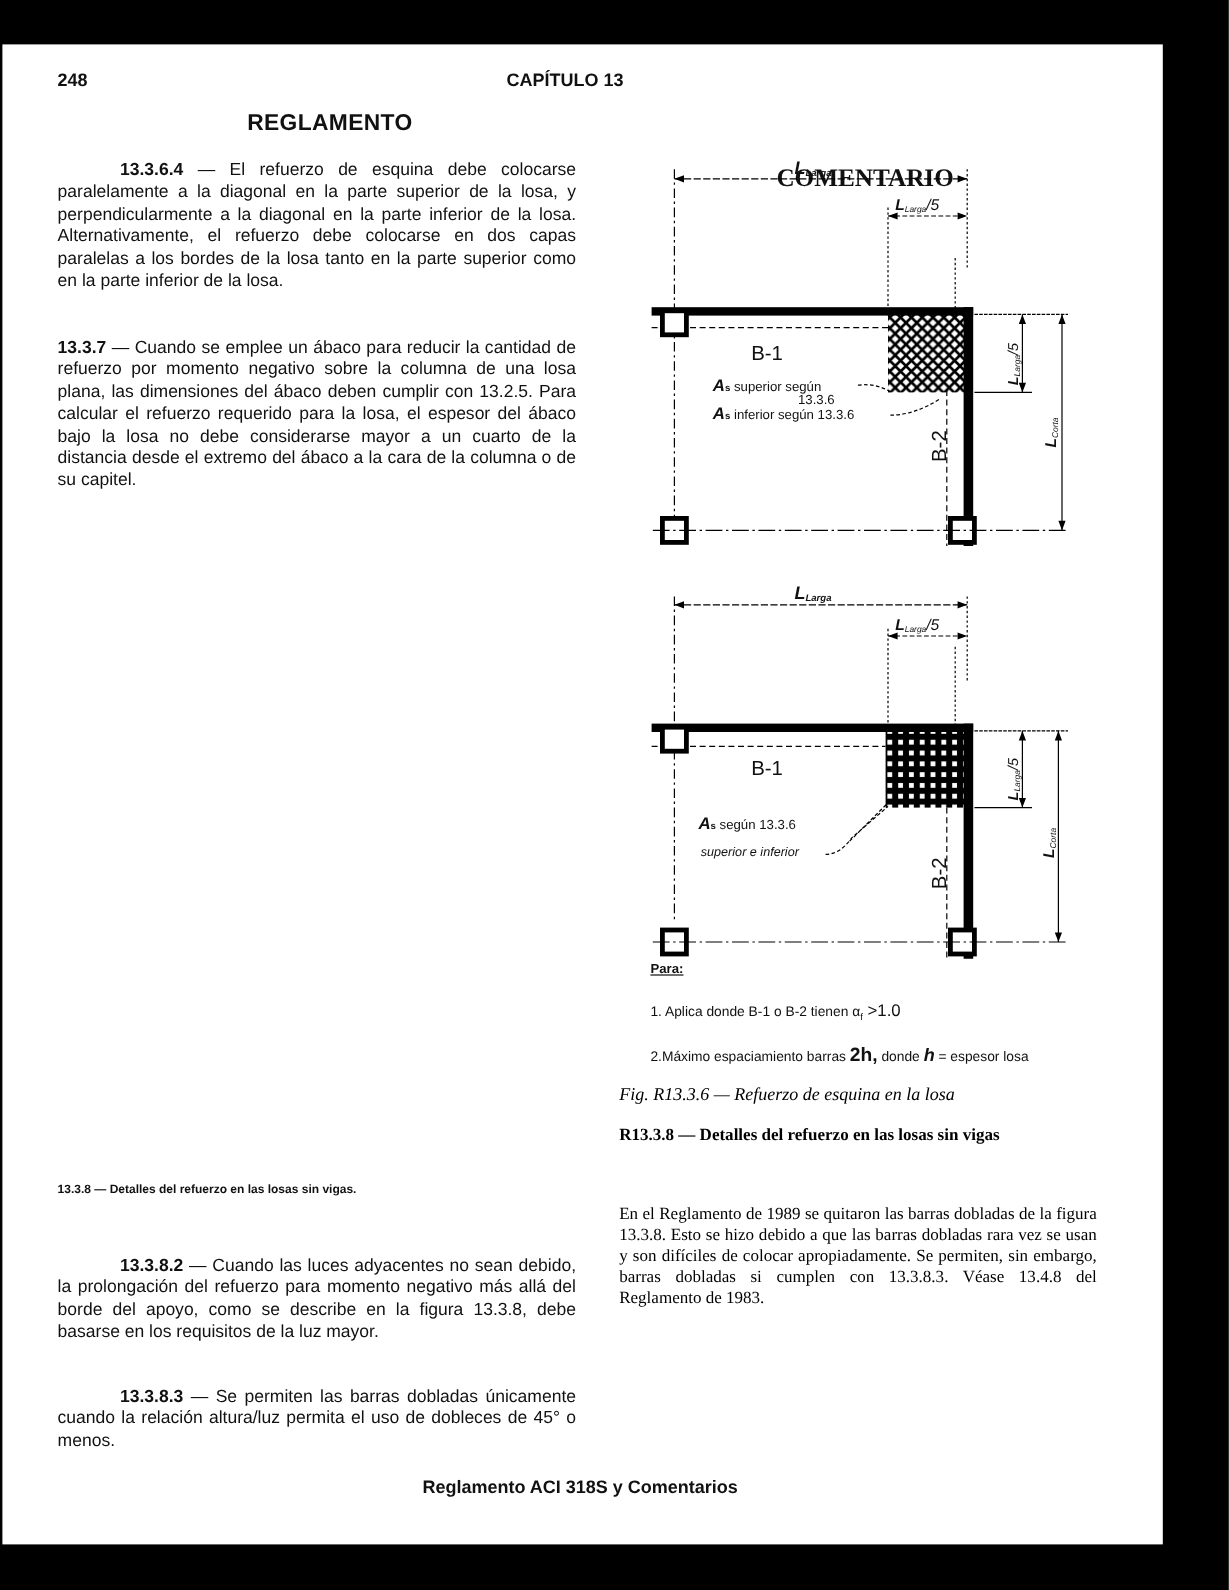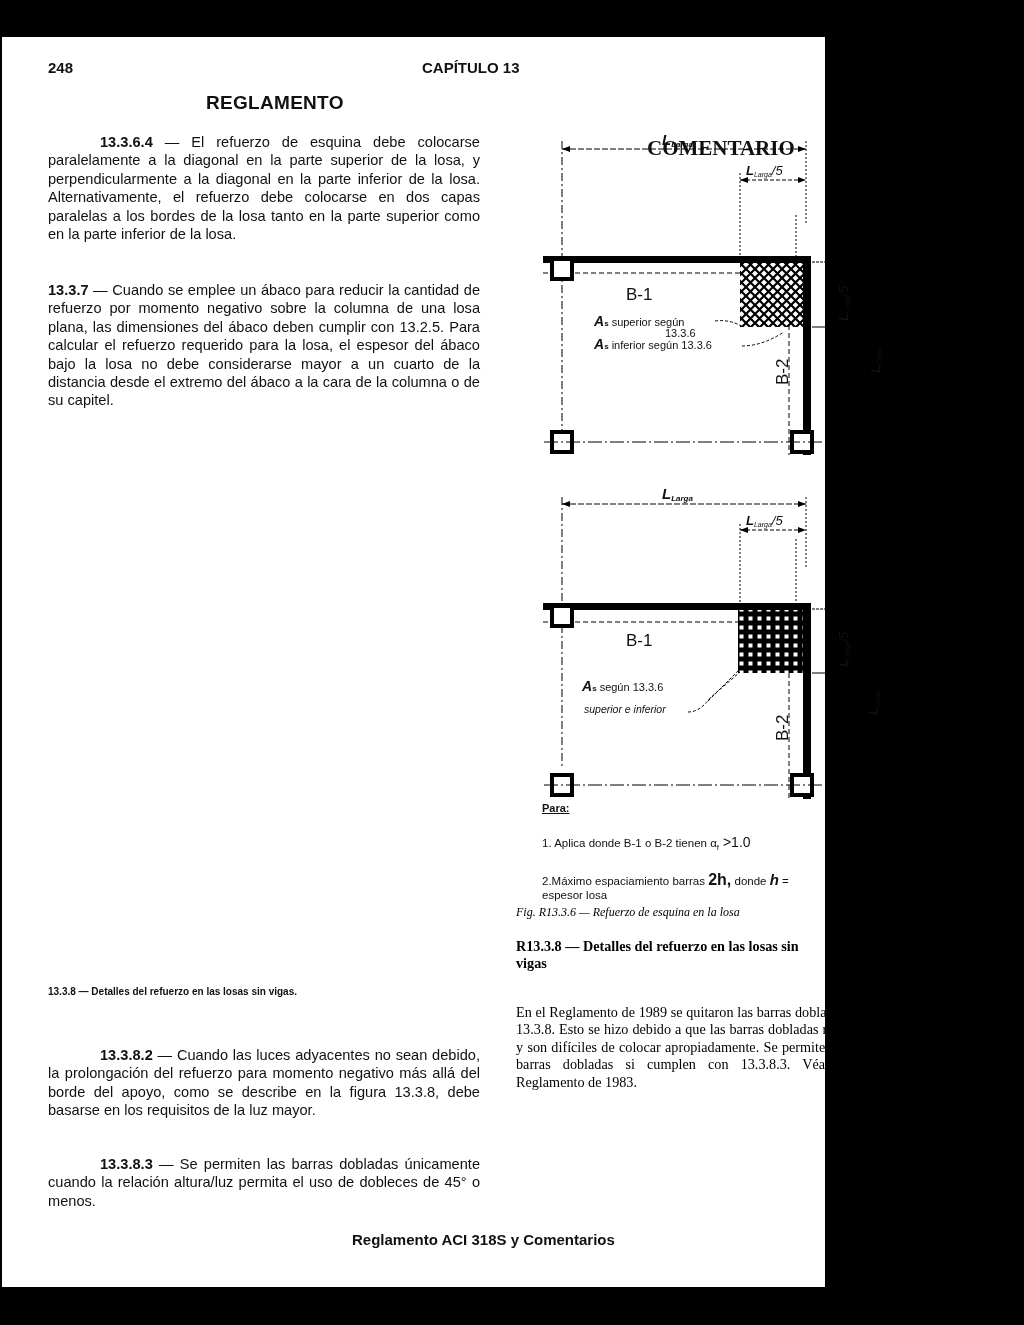--- a/index.html
+++ b/index.html
@@ -1,32 +1,32 @@
 <!DOCTYPE html>
 <html><head>
 <meta charset="utf-8">
 <style>
   html,body{margin:0;padding:0;}
   body{width:1024px;height:1325px;background:#000;position:relative;overflow:hidden;}
-  .page{position:absolute;left:2px;top:37px;width:823px;height:1250px;background:#fff;}
+  .page{position:absolute;left:2px;top:37px;width:967px;height:1250px;background:#fff;}
   .sans{font-family:"Liberation Sans",sans-serif;color:#111;}
   .serif{font-family:"Liberation Serif",serif;color:#111;}
   .abs{position:absolute;}
   .pnum{left:46px;top:22px;font-size:15px;font-weight:bold;}
   .chap{left:420px;top:22px;font-size:15px;font-weight:bold;}
   .reg-h{left:204px;top:55px;font-size:19px;font-weight:bold;letter-spacing:.3px;}
   .com-h{left:645px;top:55px;font-size:21px;font-weight:bold;margin-top:44px;}
   .para{font-size:14.6px;line-height:18.4px;text-align:justify;width:432px;left:46px;}
   .para b{font-weight:bold;}
   .ind{text-indent:52px;}
   .cpara{font-family:"Liberation Serif",serif;font-size:14.2px;line-height:17.4px;text-align:justify;width:398px;left:514px;margin-top:28px;}
   .ch{font-family:"Liberation Serif",serif;font-size:14.2px;font-weight:bold;left:514px;}
   .notes-title{font-size:11px;font-weight:bold;text-decoration:underline;left:540px;top:765px;}
   .note{font-size:11.5px;left:540px;}
-  .cap{font-family:"Liberation Serif",serif;font-style:italic;font-size:12px;left:514px;top:868px;text-align:center;}
+  .cap{font-family:"Liberation Serif",serif;font-style:italic;font-size:15px;left:514px;top:868px;text-align:center;}
   .footer{left:350px;top:1194px;font-size:15px;font-weight:bold;}
   svg text{font-family:"Liberation Sans",sans-serif;fill:#111;}
 </style>
 </head>
 <body>
 
 <div class="page">
   <div class="abs sans pnum">248</div>
   <div class="abs sans chap">CAPÍTULO 13</div>
   <div class="abs sans reg-h">REGLAMENTO</div>

